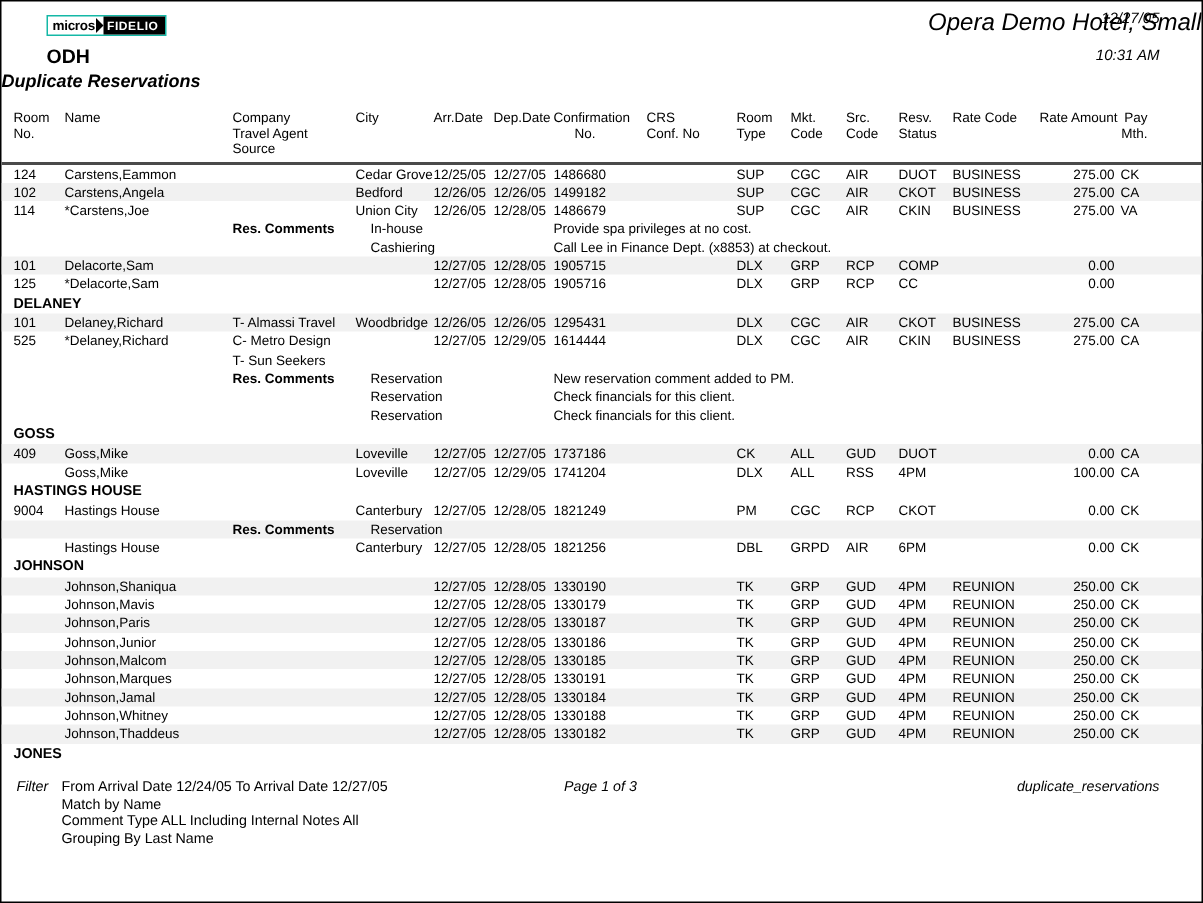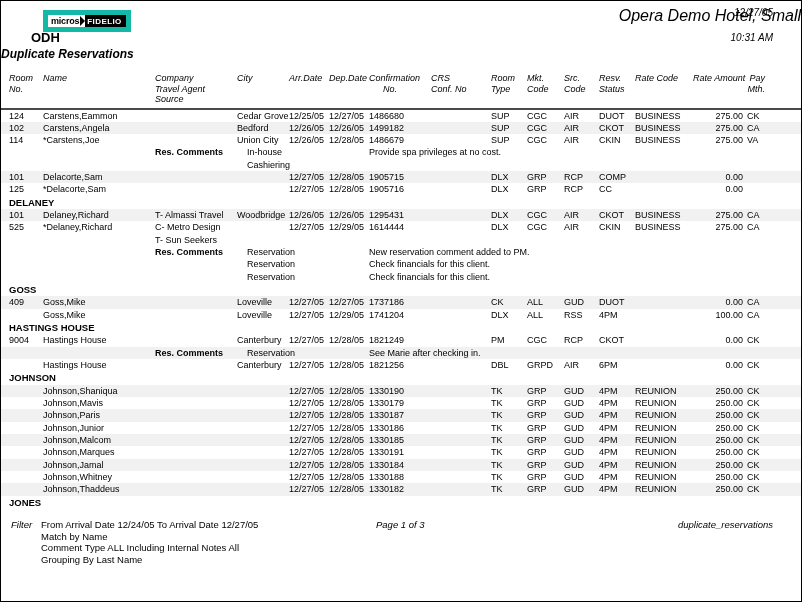--- a/index.html
+++ b/index.html
@@ -3,36 +3,36 @@
 <meta charset="utf-8">
 <style>
   html,body{margin:0;padding:0;background:#fff;}
   .page{
     width:800px;height:600px;border:1px solid #000;background:#fff;
     position:relative;overflow:hidden;color:#000;
     font-family:"Liberation Sans", sans-serif;
   }
   
   .rpt-header{position:relative;height:70px;}
-  .logo{position:absolute;left:42px;top:9px;display:inline-flex;align-items:stretch;border:5px solid #14b8a6;background:#fff;}
+  .logo{position:absolute;left:30px;top:9px;display:inline-flex;align-items:stretch;border:1px solid #14b8a6;background:#fff;}
   .logo .micros{font-weight:bold;font-size:9px;padding:1px 1px 1px 3px;letter-spacing:-0.2px;}
   .logo .arrow{width:0;height:0;border-top:5px solid transparent;border-bottom:5px solid transparent;border-left:5px solid #000;align-self:center;}
   .logo .fidelio{background:#000;color:#fff;font-weight:bold;font-size:8px;padding:2px 4px 1px 2px;letter-spacing:0.4px;}
   .hotel-name{position:absolute;left:0;right:0;top:6px;text-align:right;font-style:italic;font-size:16px;}
   .hdr-date{position:absolute;right:28px;top:6px;font-style:italic;font-size:10px;}
   .prop-code{position:absolute;left:30px;top:29px;font-weight:bold;font-size:13px;}
   .hdr-time{position:absolute;right:28px;top:31px;font-style:italic;font-size:10px;}
   .rpt-title{position:absolute;left:0;right:0;top:46px;font-weight:bold;font-style:italic;font-size:12px;}
   
   .grid-row{
     display:grid;
     grid-template-columns:34px 112px 82px 52px 40px 40px 62px 60px 36px 37px 35px 36px 58px 50px 26px 1fr;
     padding-left:8px;
   }
-  .thead{border-bottom:2px solid #4a4a4a;padding-bottom:3px;padding-top:2px;font-style:italic;}
+  .thead{border-bottom:2px solid #4a4a4a;padding-bottom:3px;padding-top:2px;}
   .thead .hcell{font-size:9px;line-height:10.5px;white-space:nowrap;}
   .thead .hline{display:block;}
   .thead .col-conf .hline2{padding-left:14px;}
   .thead .col-pay{text-align:right;padding-right:4px;}
   .thead .col-amount{text-align:right;}
   .tbody{font-size:9px;}
   .trow{min-height:12.3px;line-height:12.3px;}
   .trow.shaded{background:#f1f1f1;}
   .cell{white-space:nowrap;overflow:visible;}
   .cell.c-amount{text-align:right;}
@@ -178,20 +178,21 @@
         <div class="cell c-pay">VA</div>
       </div>
       <div class="grid-row trow">
         <div class="comment-label">Res. Comments</div>
         <div class="comment-source">In-house</div>
         <div class="comment-text">Provide spa privileges at no cost.</div>
       </div>
       <div class="grid-row trow">
         <div class="comment-label"></div>
         <div class="comment-source">Cashiering</div>
+        <div class="comment-text">Call Lee in Finance Dept. (x8853)  at checkout.</div>
       </div>
       <div class="grid-row trow shaded">
         <div class="cell c-room">101</div>
         <div class="cell c-name">Delacorte,Sam</div>
         <div class="cell c-company"></div>
         <div class="cell c-city"></div>
         <div class="cell c-arr">12/27/05</div>
         <div class="cell c-dep">12/28/05</div>
         <div class="cell c-conf">1905715</div>
         <div class="cell c-crs"></div>
@@ -324,21 +325,20 @@
         <div class="cell c-mkt">CGC</div>
         <div class="cell c-src">RCP</div>
         <div class="cell c-resv">CKOT</div>
         <div class="cell c-rate_code"></div>
         <div class="cell c-amount">0.00</div>
         <div class="cell c-pay">CK</div>
       </div>
       <div class="grid-row trow shaded">
         <div class="comment-label">Res. Comments</div>
         <div class="comment-source">Reservation</div>
-        <div class="comment-text">See Marie after checking in.</div>
       </div>
       <div class="grid-row trow">
         <div class="cell c-room"></div>
         <div class="cell c-name">Hastings House</div>
         <div class="cell c-company"></div>
         <div class="cell c-city">Canterbury</div>
         <div class="cell c-arr">12/27/05</div>
         <div class="cell c-dep">12/28/05</div>
         <div class="cell c-conf">1821256</div>
         <div class="cell c-crs"></div>

